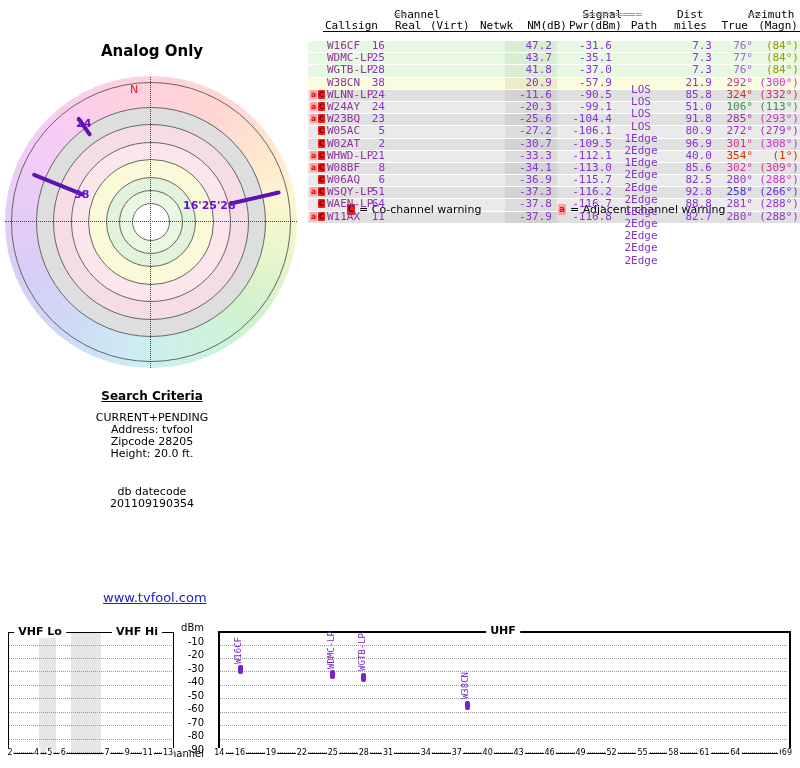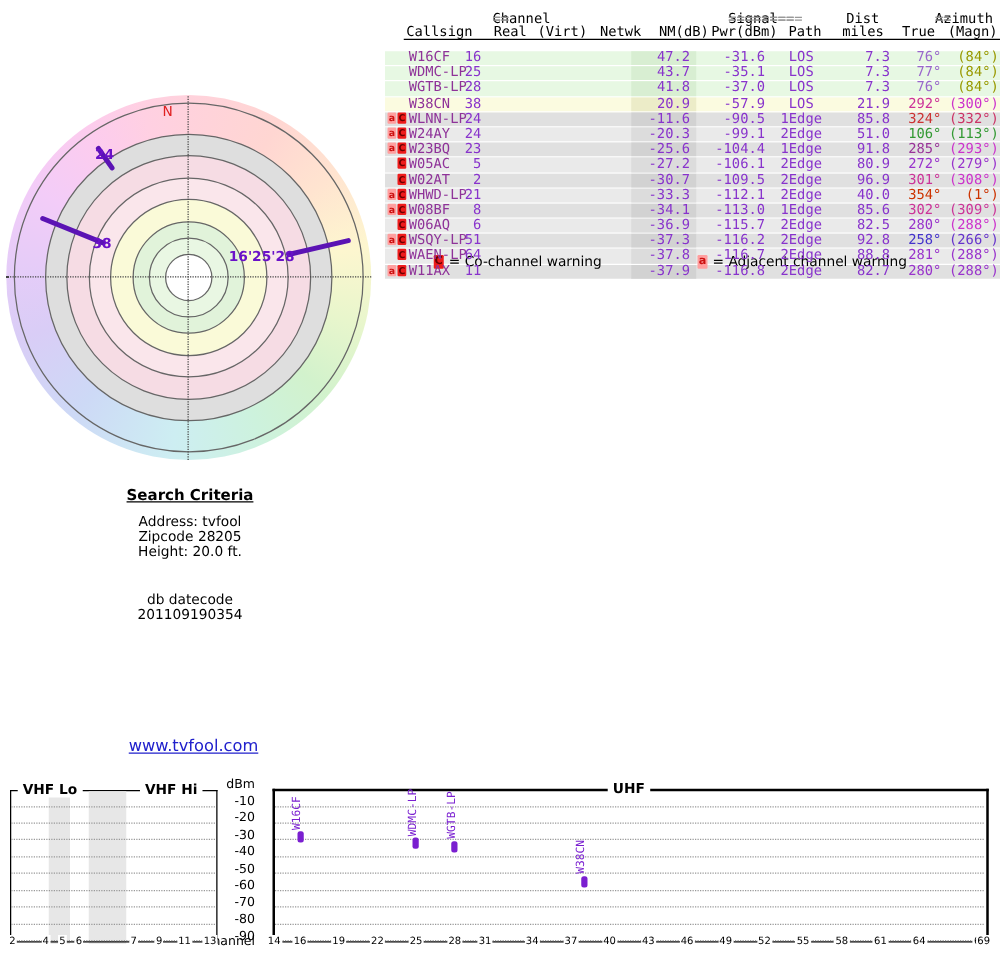--- a/index.html
+++ b/index.html
@@ -44,21 +44,21 @@
   .trow span{position:absolute;top:0;line-height:10.2px;white-space:pre;z-index:1;}
   .tone-green{background:#e7f8e3;}   .tone-green .nmstrip{background:#d8eed2;}
   .tone-yellow{background:#fbfbe0;}  .tone-yellow .nmstrip{background:#ececc8;}
   .tone-gray0{background:#e0e0e0;}   .tone-gray0 .nmstrip{background:#d2d2d2;}
   .tone-gray1{background:#eaeaea;}   .tone-gray1 .nmstrip{background:#dcdcdc;}
   .nmstrip{position:absolute;left:197px;top:0;width:52px;height:100%;z-index:0;}
   .f-callsign{left:19px;color:#8f3399;}
   .f-real{right:415px;color:#8833cc;}
   .f-nm{right:248px;color:#8833cc;}
   .f-pwr{right:188px;color:#8833cc;}
-  .f-path{left:303px;width:60px;text-align:center;color:#8833cc;}
+  .f-path{left:303px;width:60px;text-align:center;color:#8833cc;margin-top:44px;}
   .f-miles{right:88px;color:#8833cc;}
   .f-true{right:47px;}
   .f-magn{right:1px;}
   .wbadge{position:absolute;top:1px;width:7px;height:9px;border-radius:1px;
           font-size:7.5px;font-weight:bold;text-align:center;line-height:9px;z-index:2;
           font-family:"DejaVu Sans",sans-serif;}
   .badge-a{left:2px;background:#ff9f9f;color:#cc1111;}
   .badge-c{left:10px;background:#ee1c1c;color:#6b0000;}
   
   #legend{position:absolute;left:308px;top:204px;width:492px;height:14px;font-size:11px;}
@@ -90,20 +90,21 @@
   .marker{position:absolute;width:5px;height:9px;border-radius:2px;background:#7a1fd0;z-index:2;}
   .mlabel{position:absolute;writing-mode:vertical-rl;transform:rotate(180deg);
           font-family:"DejaVu Sans Mono",monospace;font-size:9px;color:#7a1fd0;z-index:2;}
 </style>
 </head>
 <body>
 
 <div id="page">
 
   <div id="radar">
+    <div class="radar-title">Analog Only</div>
     <div class="disc" id="hue"></div>
     <div class="disc ring-line" id="outline"></div>
     <div class="disc ring-line" id="gray-ring"></div>
     <div class="disc ring-line" id="pink-ring"></div>
     <div class="disc ring-line" id="pink2-ring"></div>
     <div class="disc ring-line" id="yellow-ring"></div>
     <div class="disc ring-line" id="green-ring"></div>
     <div class="disc ring-line" id="green2-ring"></div>
     <div class="disc ring-line" id="center-ring"></div>
     <div id="vline"></div>
@@ -326,20 +327,21 @@
 
   <div id="legend">
     <span class="leg-badge" id="leg-c">C</span>
     <span class="leg-text" style="left:51px;">= Co-channel warning</span>
     <span class="leg-badge" id="leg-a">a</span>
     <span class="leg-text" style="left:262px;">= Adjacent channel warning</span>
   </div>
 
   <div id="criteria">
     <div class="title">Search Criteria</div>
+    <div>CURRENT+PENDING</div>
     <div>Address: tvfool</div>
     <div>Zipcode 28205</div>
     <div>Height: 20.0 ft.</div>
     <div class="gap"></div>
     <div>db datecode</div>
     <div>201109190354</div>
   </div>
 
   <a id="site-link" href="#">www.tvfool.com</a>
 

